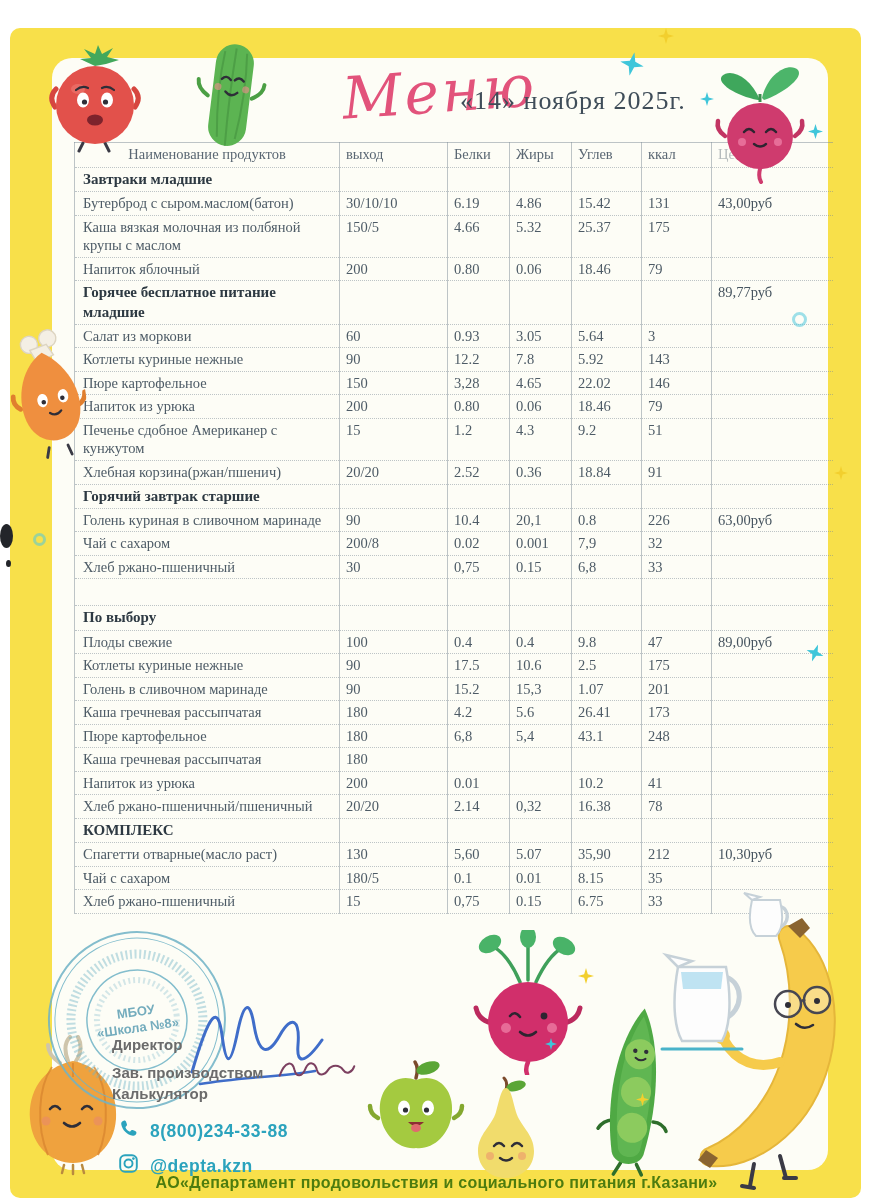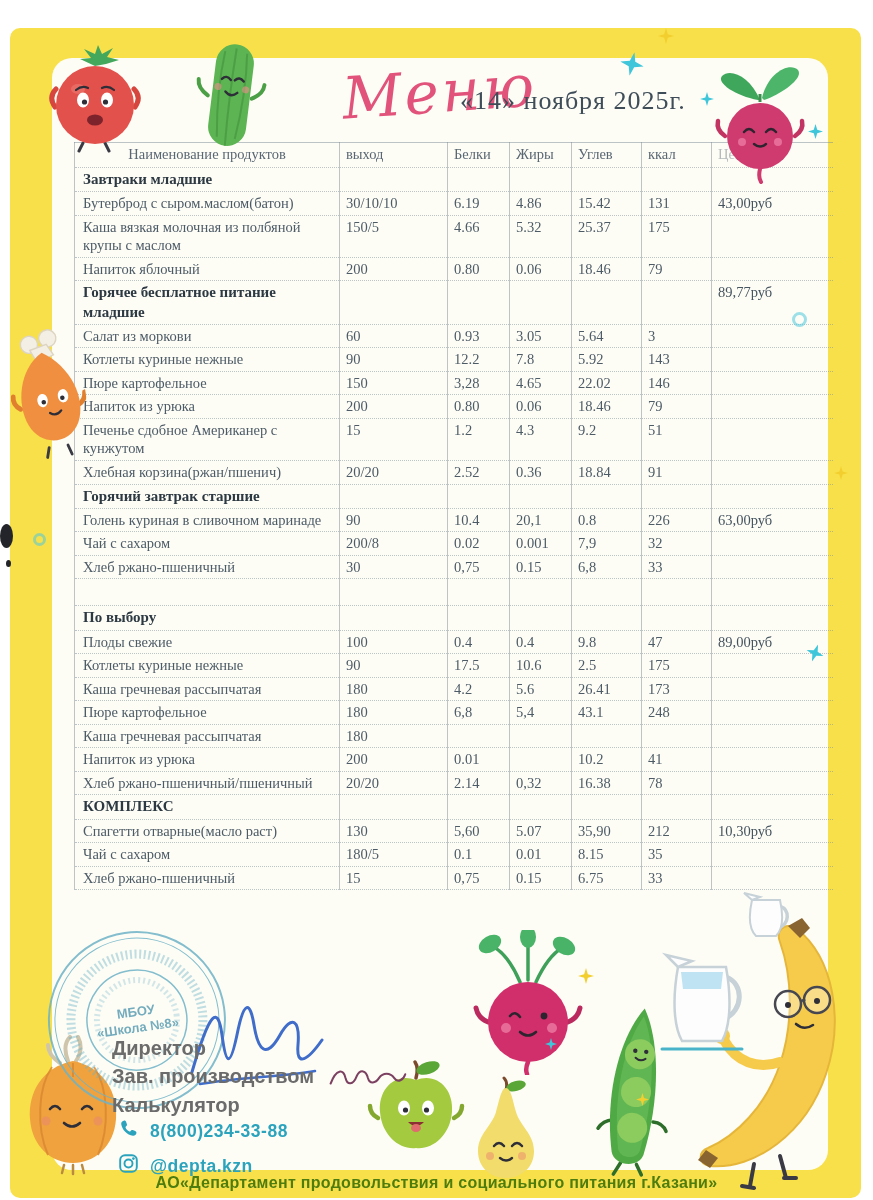--- a/index.html
+++ b/index.html
@@ -35,21 +35,21 @@
 
   .sparkle { position:absolute; }
   .ring { position:absolute; border-radius:50%; border:3px solid rgba(80,200,220,.55); }
   .blob { position:absolute; background:#23252a; border-radius:50%; filter:blur(0.6px); }
 
   .stamp { position:absolute; left:45px; top:928px; width:185px; height:185px; transform:rotate(-8deg); opacity:.85; }
   .stamp-text { font-family:"Liberation Sans", sans-serif; font-size:13px; fill:#5d9fb4; font-weight:bold; }
 
   .sig-director { position:absolute; left:180px; top:992px; }
   .sign-block { position:absolute; left:112px; top:1034px; color:#6b6b6b;
-    font-family:"Liberation Sans", sans-serif; font-weight:bold; font-size:20px; line-height:1.42; }
+    font-family:"Liberation Sans", sans-serif; font-weight:bold; font-size:15px; line-height:1.42; }
   .sign-row { display:flex; align-items:flex-end; gap:8px; }
 
   .contacts { position:absolute; left:118px; top:1118px; display:flex; flex-direction:column; gap:9px;
     font-family:"Liberation Sans", sans-serif;justify-content:space-between; }
   .contact-row { display:flex; align-items:center; gap:11px; color:#2ba3bd; font-weight:bold; font-size:17.5px; letter-spacing:.5px; }
 
   .footer-line { position:absolute; left:0; right:0; top:1174px; text-align:center;
     color:#4d7c0f; font-family:"Liberation Sans", sans-serif; font-weight:bold; font-size:16px; letter-spacing:.3px; }
 </style>
 </head>
@@ -249,20 +249,29 @@
         <tr class="item">
           <td class="col-name">Котлеты куриные нежные</td>
           <td class="col-out">90</td>
           <td class="col-protein">17.5</td>
           <td class="col-fat">10.6</td>
           <td class="col-carb">2.5</td>
           <td class="col-kcal">175</td>
           <td class="col-price"></td>
         </tr>
         <tr class="item">
+          <td class="col-name">Голень в сливочном маринаде</td>
+          <td class="col-out">90</td>
+          <td class="col-protein">15.2</td>
+          <td class="col-fat">15,3</td>
+          <td class="col-carb">1.07</td>
+          <td class="col-kcal">201</td>
+          <td class="col-price"></td>
+        </tr>
+        <tr class="item">
           <td class="col-name">Каша гречневая рассыпчатая</td>
           <td class="col-out">180</td>
           <td class="col-protein">4.2</td>
           <td class="col-fat">5.6</td>
           <td class="col-carb">26.41</td>
           <td class="col-kcal">173</td>
           <td class="col-price"></td>
         </tr>
         <tr class="item">
           <td class="col-name">Пюре картофельное</td>

